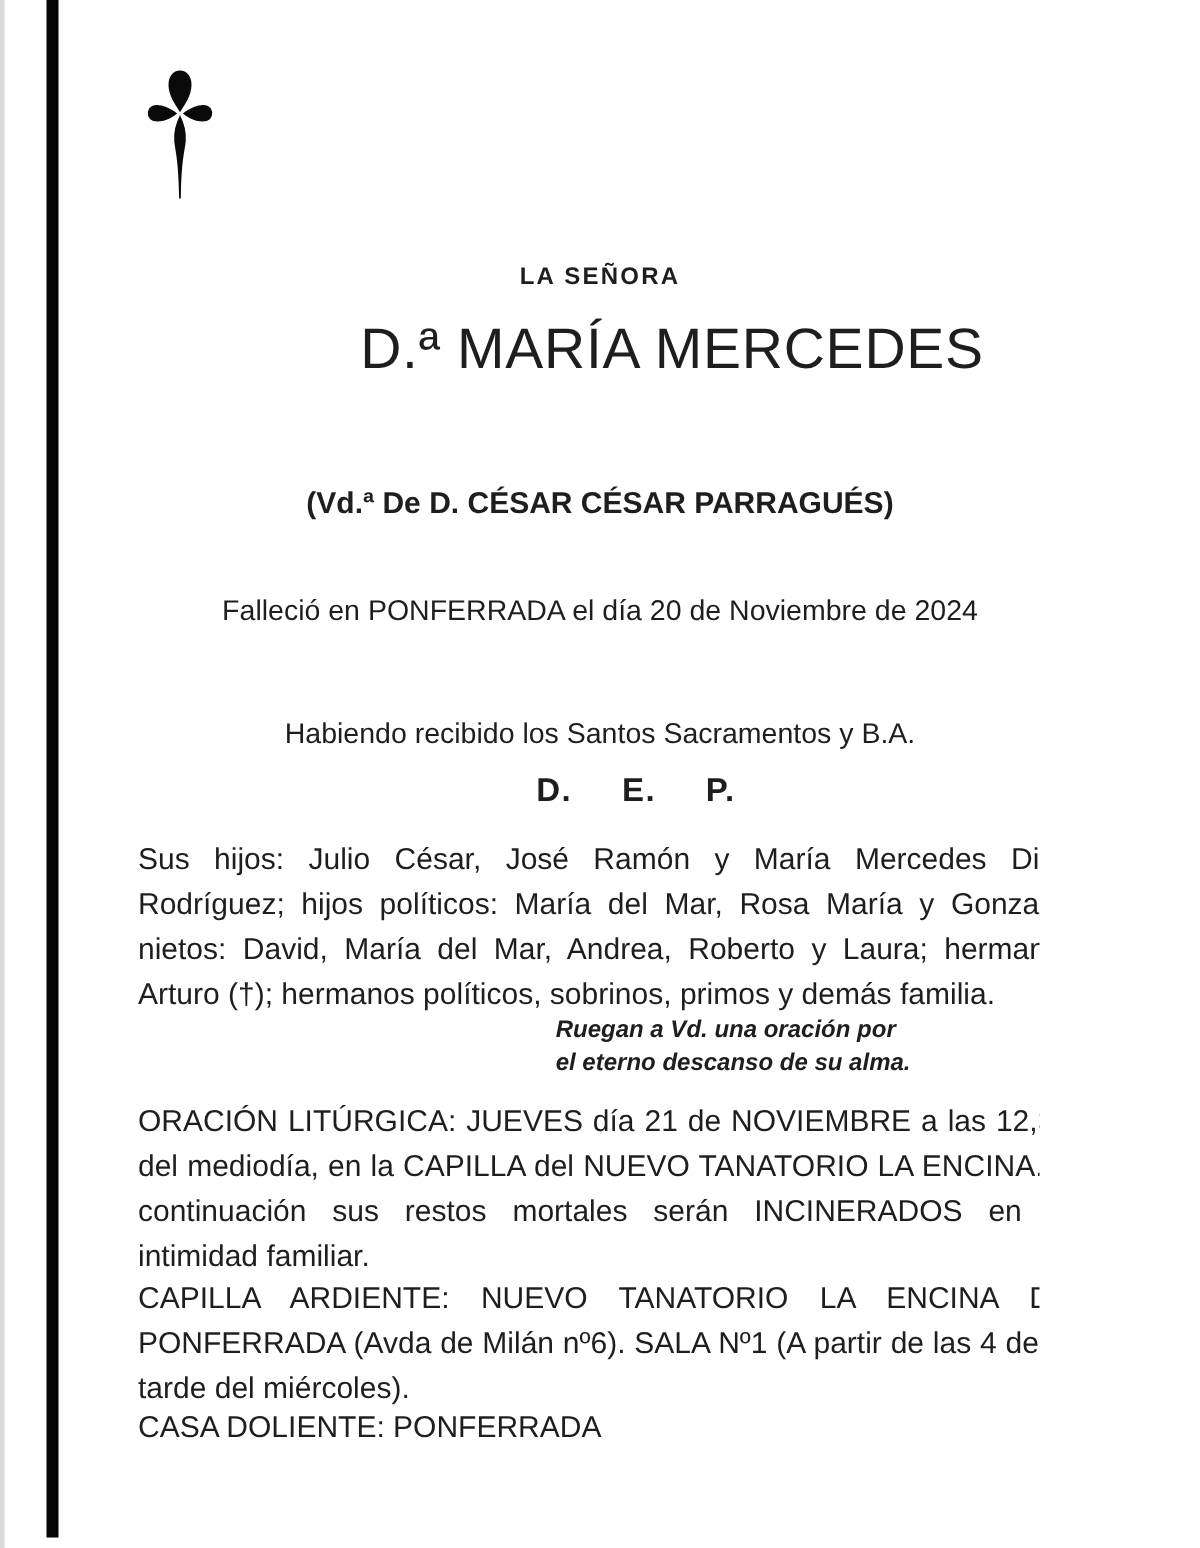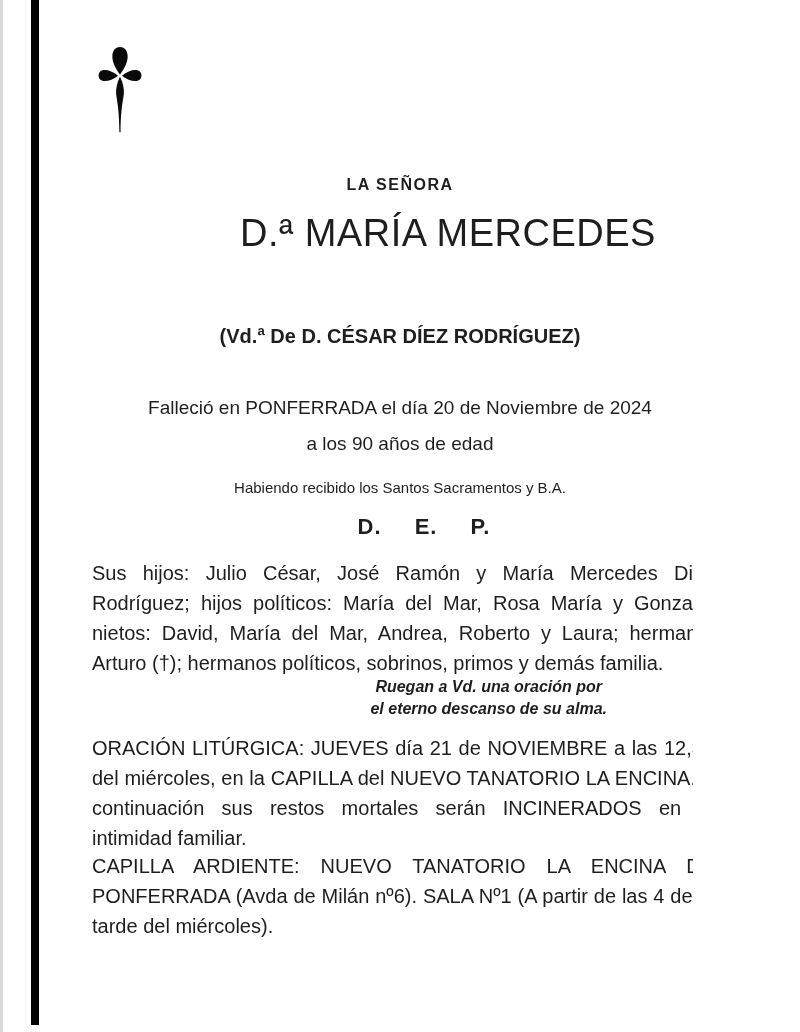--- a/index.html
+++ b/index.html
@@ -28,31 +28,31 @@
     position: absolute; left: 97px; top: 46px; width: 46px; height: 92px;
   }
   .centered { position: absolute; left: 39px; width: 722px; text-align: center; }
   .heading { top: 176px; font-size: 16px; font-weight: bold; letter-spacing: 1.5px; }
   .name { font-size: 38px; font-weight: normal; letter-spacing: 0.5px; padding-left: 48px; }
   .name-1 { top: 212px; }
   .name-2 { top: 259px; }
   .widow { top: 325px; font-size: 20px; font-weight: bold; }
   .death { top: 397px; font-size: 19px; }
   .age { top: 433px; font-size: 19px; }
-  .sacraments { top: 479px; font-size: 15px; }
+  .sacraments { top: 479px; font-size: 19px; }
   .dep { top: 514px; font-size: 22px; font-weight: bold; word-spacing: 26px; letter-spacing: 1px; margin-left: 24px; }
   .body-block {
     position: absolute; left: 92px; width: 622px;
     font-size: 20px; line-height: 30px; text-align: justify;
   }
   .family { top: 558px; }
   .prayer {
     position: absolute; right: 86px; top: 676px;
     font-size: 16px; font-weight: bold; font-style: italic;
-    line-height: 22px; text-align: center;
+    line-height: 22px; text-align: left;
   }
   .liturgy { top: 733px; }
   .chapel { top: 851px; }
   .casa { position: absolute; left: 92px; top: 941px; font-size: 20px; }
   b { font-weight: normal; }
 </style>
 </head>
 <body>
 
 <div class="page">
@@ -67,35 +67,35 @@
       <path d="M22,31 C16,26 9,24 5,25.5 C0.5,27.3 0.5,34.2 5,36 C9,37.5 16,36 22,31 Z"></path>
       <path d="M26,31 C32,26 39,24 43,25.5 C47.5,27.3 47.5,34.2 43,36 C39,37.5 32,36 26,31 Z"></path>
       <path d="M24,32 C21,38 19.5,44 20,50 C20.6,57 23,62 23.4,90 L24.6,90 C25,62 27.4,57 28,50 C28.5,44 27,38 24,32 Z"></path>
     </g>
   </svg>
 
   <div class="centered heading">LA SEÑORA</div>
 
   <div class="centered name name-1">D.ª MARÍA MERCEDES</div>
 
-  <div class="centered widow">(Vd.ª De D. CÉSAR DÍEZ RODRÍGUEZ)</div>
+  <div class="centered widow">(Vd.ª De D. CÉSAR CÉSAR PARRAGUÉS)</div>
 
   <div class="centered death"><span>Falleció en </span><b>PONFERRADA</b><span> el día </span><b>20</b><span> de </span><b>Noviembre</b><span> de </span><b>2024</b></div>
 
-  <div class="centered age"><span>a los </span><b>90</b><span> años de edad</span></div>
 
   <div class="centered sacraments">Habiendo recibido los Santos Sacramentos y B.A.</div>
 
   <div class="centered dep">D. E. P.</div>
 
   <div class="body-block family">Sus hijos: Julio César, José Ramón y María Mercedes Diez Rodríguez; hijos políticos: María del Mar, Rosa María y Gonzalo; nietos: David, María del Mar, Andrea, Roberto y Laura; hermano: Arturo (†); hermanos políticos, sobrinos, primos y demás familia.</div>
 
   <div class="prayer">
     <div>Ruegan a Vd. una oración por</div>
     <div>el eterno descanso de su alma.</div>
   </div>
 
-  <div class="body-block liturgy"><b>ORACIÓN LITÚRGICA: JUEVES</b><span> día </span><b>21</b><span> de </span><b>NOVIEMBRE</b><span> a las </span><b>12,30</b><span> del miércoles, en la </span><b>CAPILLA del NUEVO TANATORIO LA ENCINA</b><span>. A continuación sus restos mortales serán </span><b>INCINERADOS</b><span> en la intimidad familiar.</span></div>
+  <div class="body-block liturgy"><b>ORACIÓN LITÚRGICA: JUEVES</b><span> día </span><b>21</b><span> de </span><b>NOVIEMBRE</b><span> a las </span><b>12,30</b><span> del mediodía, en la </span><b>CAPILLA del NUEVO TANATORIO LA ENCINA</b><span>. A continuación sus restos mortales serán </span><b>INCINERADOS</b><span> en la intimidad familiar.</span></div>
 
   <div class="body-block chapel"><b>CAPILLA ARDIENTE: NUEVO TANATORIO LA ENCINA DE PONFERRADA</b><span> (Avda de Milán nº6). </span><b>SALA Nº1</b><span> (A partir de las 4 de la tarde del miércoles).</span></div>
 
+  <div class="casa">CASA DOLIENTE: PONFERRADA</div>
 
 </div>
 
 </body></html>

